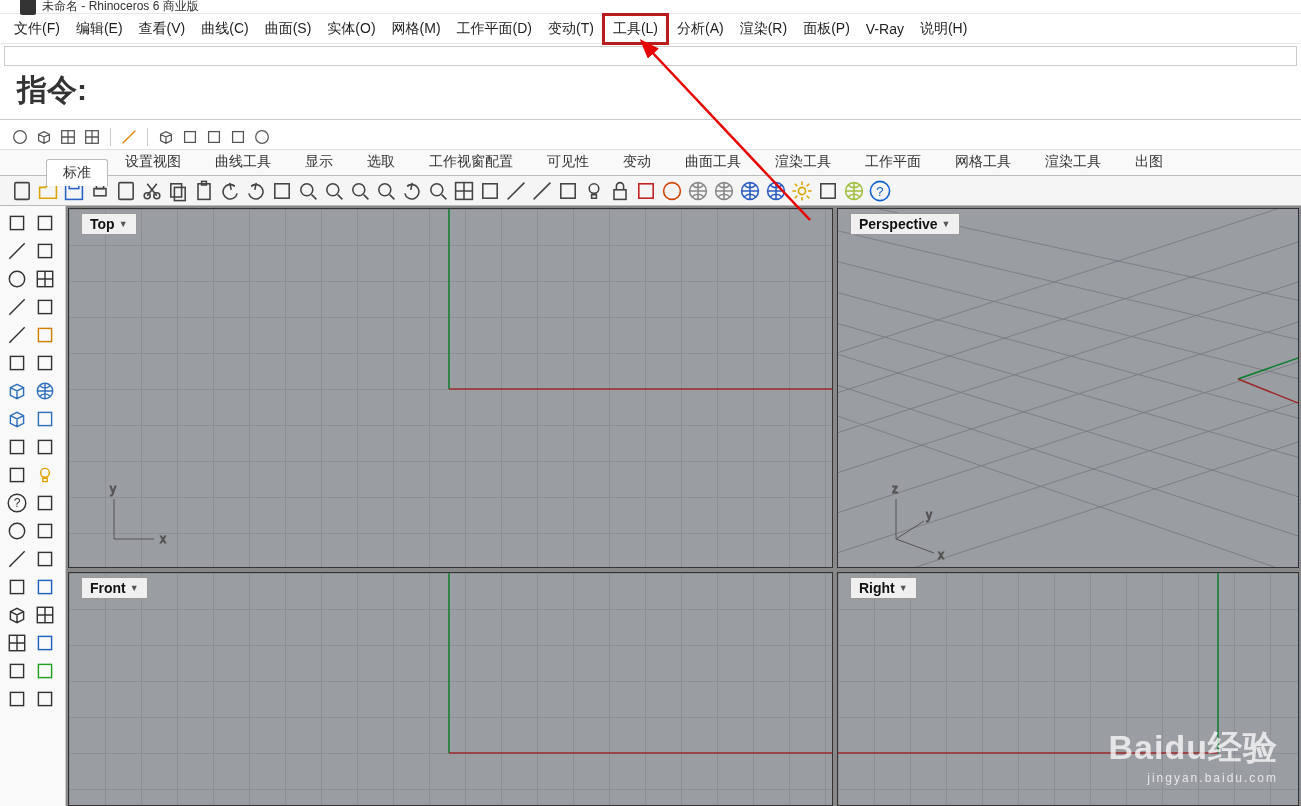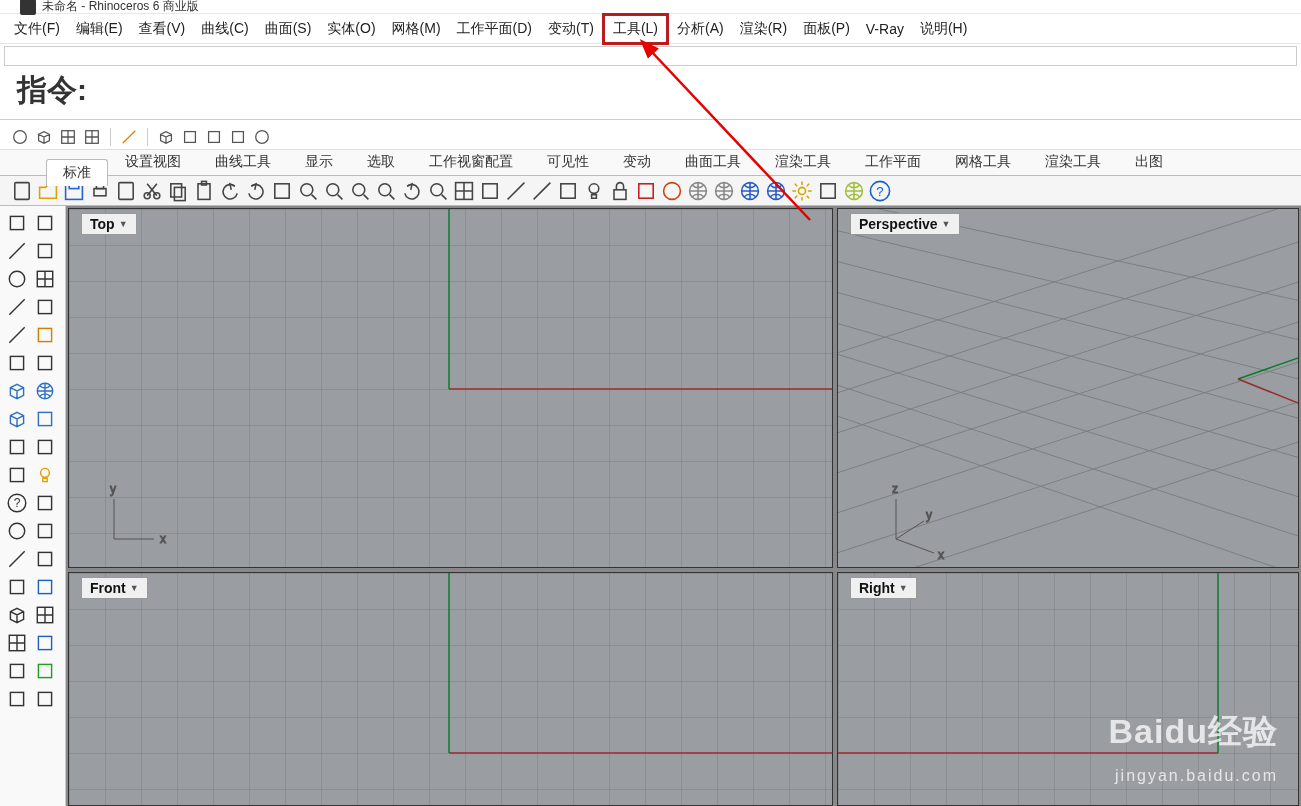--- a/index.html
+++ b/index.html
@@ -38,21 +38,21 @@
 
   .viewports { flex: 1; display: grid; grid-template-columns: 765px 1fr; grid-template-rows: 360px 1fr; gap: 4px; padding: 2px; background: #888; }
   .vp { background: #9a9da2; position: relative; border: 1px solid #333; overflow: hidden; }
   .vp .title { position: absolute; top: 4px; left: 12px; background: #f0f0f0; padding: 2px 8px; font-size: 14px; font-weight: bold; color: #111; border: 1px solid #999; display: flex; align-items: center; gap: 4px; }
   .vp .title .drop { font-size: 9px; color: #555; }
 
   .annot-arrow { position:absolute; pointer-events:none; z-index:50; }
 
   .watermark { position: absolute; right: 20px; bottom: 20px; color: rgba(255,255,255,0.75); text-align: right; font-weight: bold; z-index:40; pointer-events:none; }
   .watermark .big { font-size: 34px; letter-spacing: 1px; }
-  .watermark .small { font-size: 16px; font-weight: normal; letter-spacing: 2px; margin-top: 12px; }
+  .watermark .small { font-size: 12px; font-weight: normal; letter-spacing: 2px; }
 </style>
 </head>
 <body>
 
 <div class="titlebar">
   <div class="icon"></div>
   <div class="txt">未命名 - Rhinoceros 6 商业版</div>
 </div>
 
 <div class="menubar" id="menubar">

